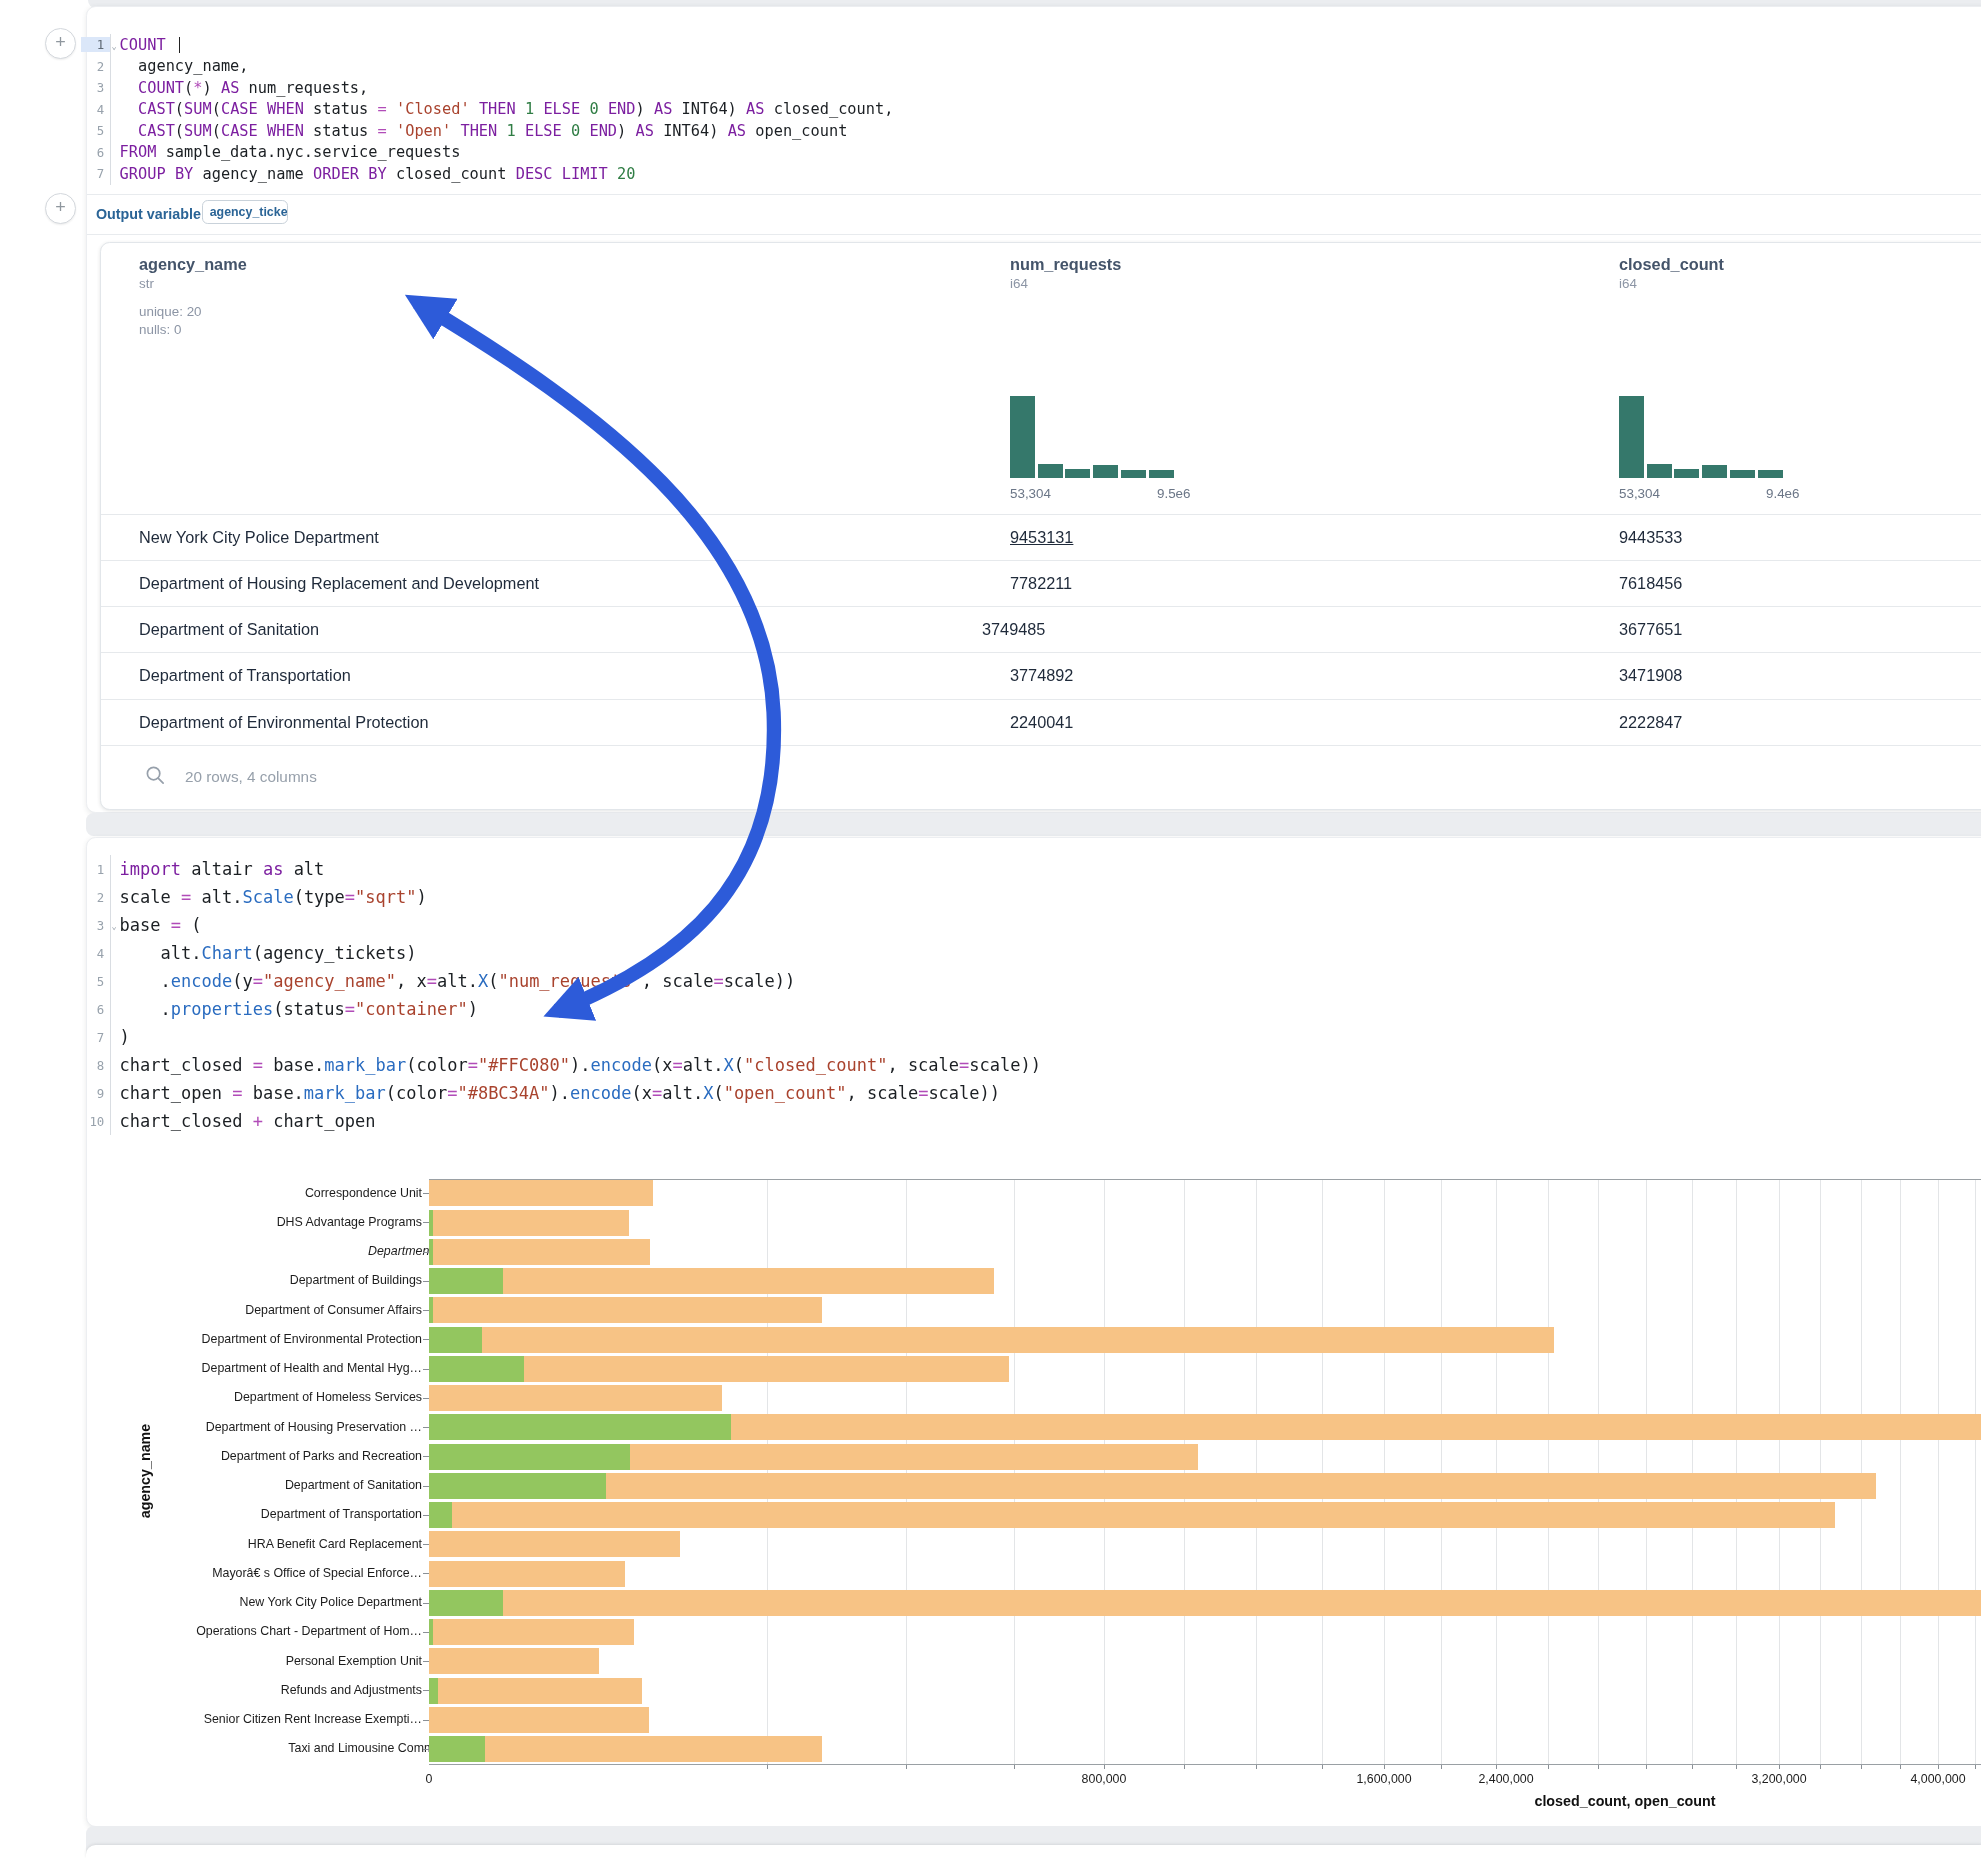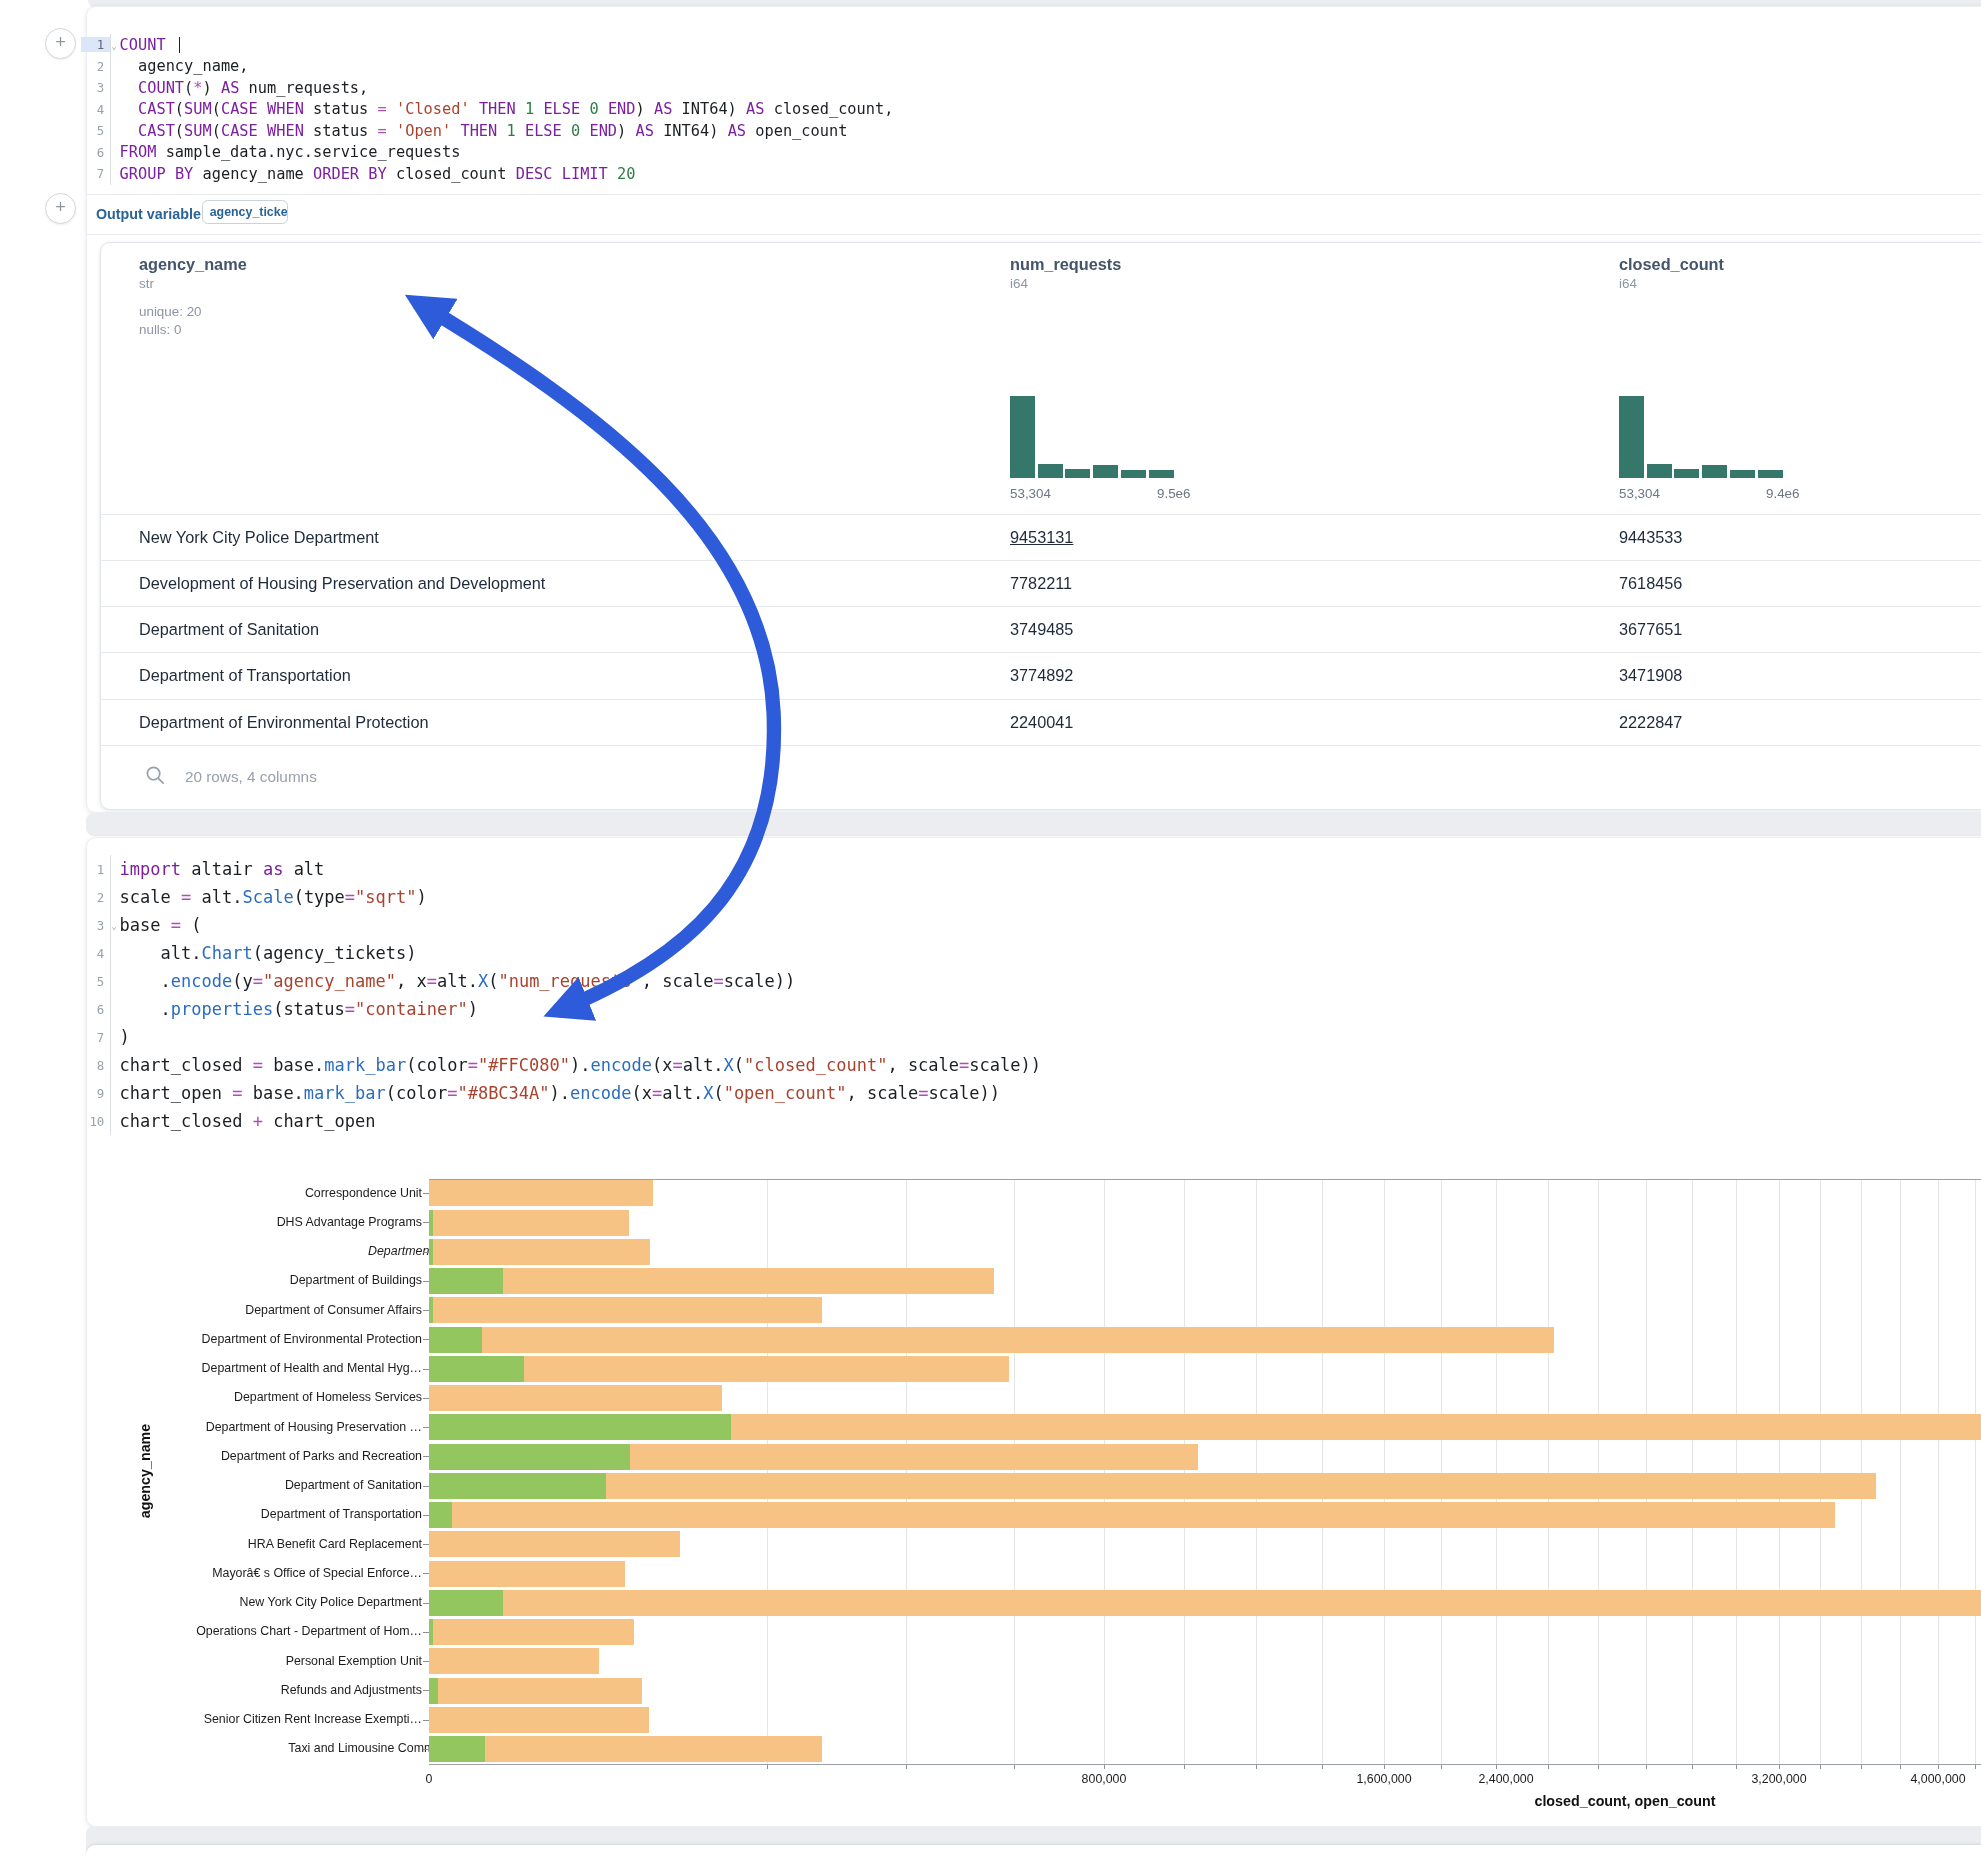--- a/index.html
+++ b/index.html
@@ -137,27 +137,27 @@
       <div class="hist-lab" style="left:1518px;top:243px;">53,304</div>
       <div class="hist-lab" style="left:1665px;top:243px;">9.4e6</div>
 
       <div id="table-rows">
           <div class="trow" style="top: 271px;">
             <div class="tcell" style="left: 38px;">New York City Police Department</div>
             <div class="tcell" style="left: 909px; text-decoration: underline;">9453131</div>
             <div class="tcell" style="left: 1518px;">9443533</div>
           </div>
           <div class="trow" style="top: 317px;">
-            <div class="tcell" style="left: 38px;">Development of Housing Preservation and Development</div>
+            <div class="tcell" style="left: 38px;">Department of Housing Replacement and Development</div>
             <div class="tcell" style="left: 909px;">7782211</div>
             <div class="tcell" style="left: 1518px;">7618456</div>
           </div>
           <div class="trow" style="top: 363px;">
             <div class="tcell" style="left: 38px;">Department of Sanitation</div>
-            <div class="tcell" style="left: 909px;">3749485</div>
+            <div class="tcell" style="left: 881px;">3749485</div>
             <div class="tcell" style="left: 1518px;">3677651</div>
           </div>
           <div class="trow" style="top: 409px;">
             <div class="tcell" style="left: 38px;">Department of Transportation</div>
             <div class="tcell" style="left: 909px;">3774892</div>
             <div class="tcell" style="left: 1518px;">3471908</div>
           </div>
           <div class="trow" style="top: 456px;">
             <div class="tcell" style="left: 38px;">Department of Environmental Protection</div>
             <div class="tcell" style="left: 909px;">2240041</div>

